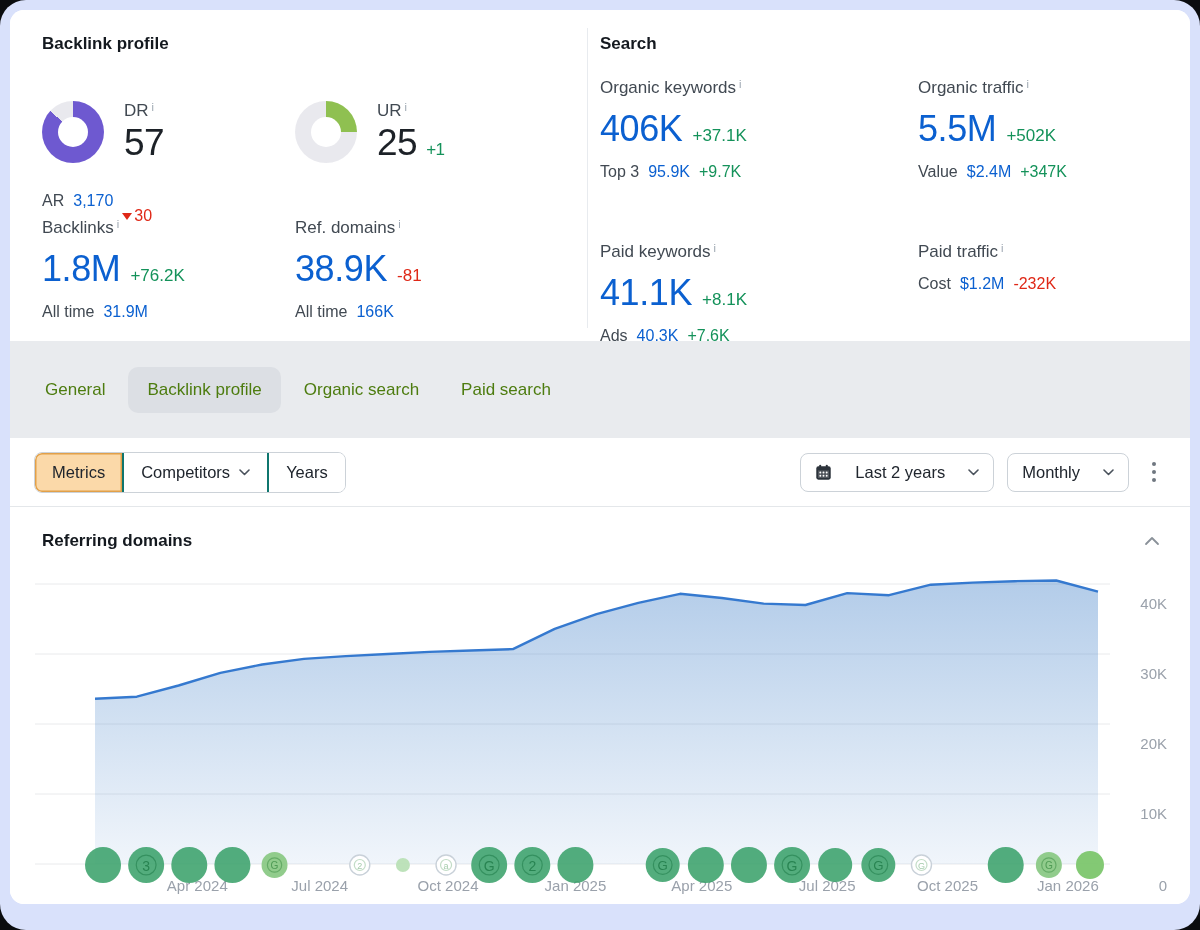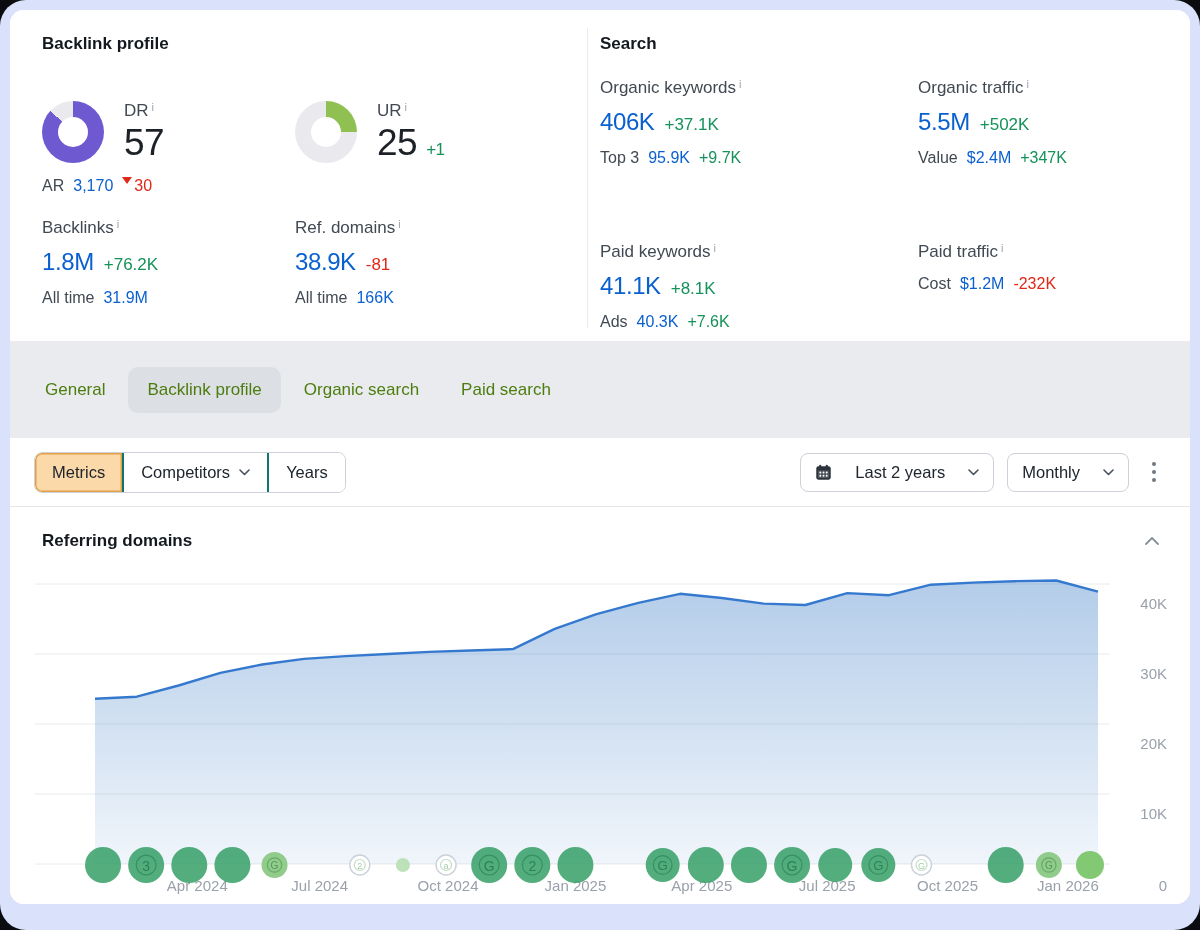--- a/index.html
+++ b/index.html
@@ -11,33 +11,33 @@
   .stats{height:331px;position:relative;flex:none;background:#fff;}
   .stats h2{font-size:17px;font-weight:700;color:#14191f;margin:0 0 24px 0;}
   .stats-left{position:absolute;left:32px;top:24px;width:540px;}
   .stats-right{position:absolute;left:590px;top:24px;right:8px;}
   .v-divider{position:absolute;left:577px;top:18px;height:300px;width:1px;background:#e8ebef;}
   .grid-l{display:grid;grid-template-columns:253px 1fr;grid-template-rows:140px auto;}
   .grid-r{display:grid;grid-template-columns:294px 1fr;grid-template-rows:140px auto;gap:24px;}
   .m-label{font-size:17px;color:#414952;display:flex;gap:3px;align-items:flex-start;}
   .info{font-size:11px;color:#9ba5b0;line-height:1;position:relative;top:1px;cursor:default;}
   .m-value-row{margin-top:10px;display:flex;align-items:baseline;gap:10px;}
-  .m-value{font-size:24px;color:#0b60d0;letter-spacing:-.4px;cursor:pointer;}
+  .m-value{font-size:36px;color:#0b60d0;letter-spacing:-.4px;cursor:pointer;}
   .m-delta{font-size:17px;}
   .green{color:#14925a;} .red{color:#df2817;} .blue{color:#0b60d0;}
   .m-sub{margin-top:13px;font-size:16px;color:#414952;display:flex;gap:9px;align-items:center;}
   .m-sub .blue{cursor:pointer;}
   .donut-row{display:flex;gap:20px;align-items:flex-start;margin-top:23px;}
   .donut{width:62px;height:62px;border-radius:50%;position:relative;flex:none;}
   .donut::after{content:"";position:absolute;inset:16px;background:#fff;border-radius:50%;}
   .big-num{font-size:37px;color:#1c2127;margin-top:1px;display:flex;align-items:baseline;gap:9px;letter-spacing:-.5px;}
   .big-num .m-delta{font-size:17px;}
   .tri-down{display:inline-block;width:0;height:0;border-left:5px solid transparent;
     border-right:5px solid transparent;border-top:7px solid #df2817;margin-right:2px;}
-  .s-delta{display:flex;}
+  .s-delta{display:flex;align-items:center;margin-top:30px;}
   
   .tabstrip{height:97px;flex:none;background:#e9ebee;display:flex;align-items:center;padding:0 16px;gap:4px;}
   .tab{height:46px;line-height:46px;padding:0 19px;font-size:17px;color:#4d7c0f;border-radius:10px;cursor:pointer;white-space:nowrap;}
   .tab.active{background:#dcdfe4;}
   
   .toolbar{height:68px;flex:none;display:flex;align-items:center;padding:0 24px;border-bottom:1px solid #e4e7ea;background:#fff;}
   .segmented{display:flex;border:1px solid #ccd2d8;border-radius:8px;overflow:hidden;background:#fff;}
   .seg{padding:10px 17px;font-size:16.5px;color:#20262e;display:flex;align-items:center;gap:9px;cursor:pointer;background:#fff;}
   .seg + .seg{border-left:2px solid #0f766e;}
   .seg.active{background:#fbd9a9;box-shadow:inset 0 0 0 1.5px #e2a048;border-radius:7px 0 0 7px;}

